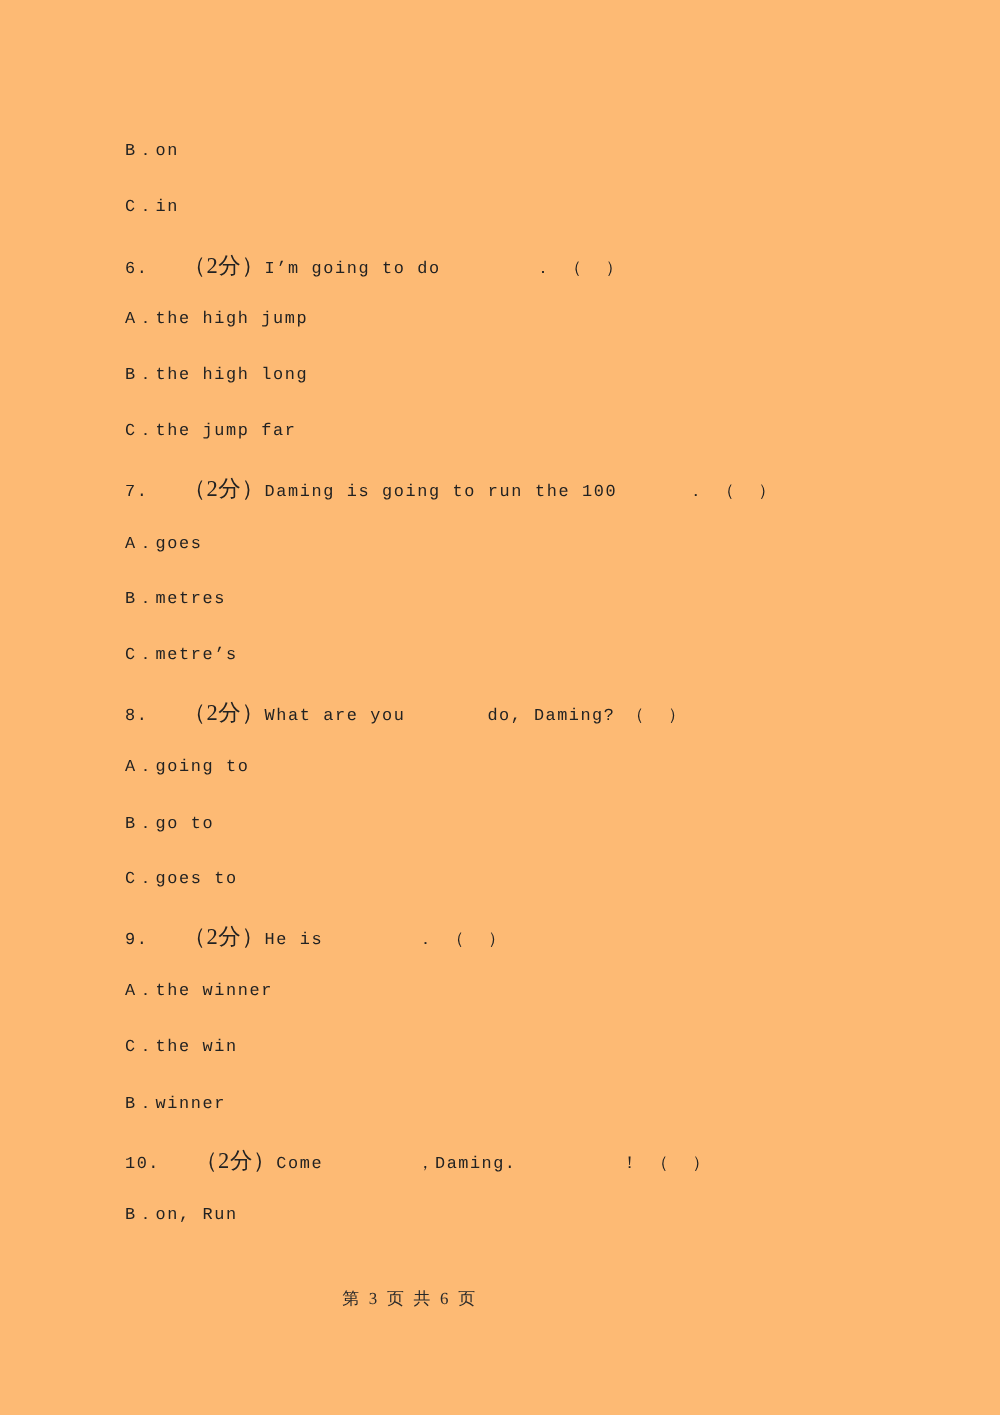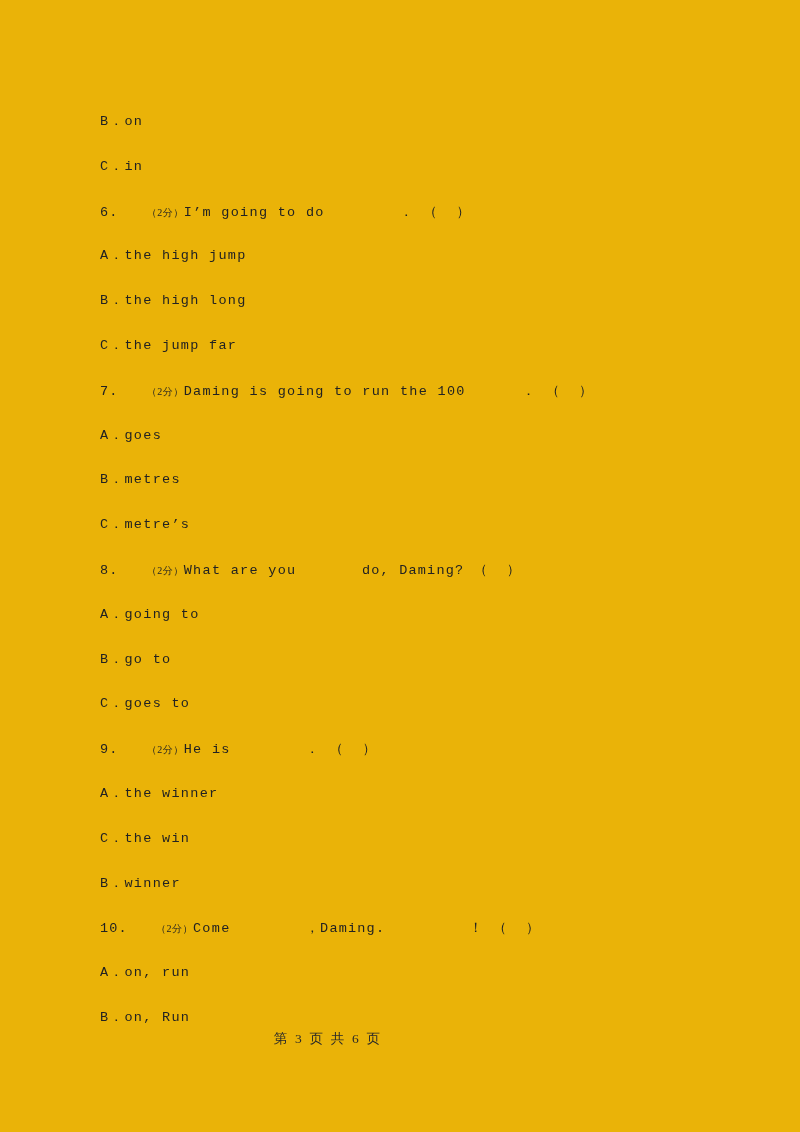--- a/index.html
+++ b/index.html
@@ -15,21 +15,21 @@
     color: #1b1b1b;
     overflow: hidden;
   }
 
   #page {
     position: absolute;
     left: 0;
     top: 0;
     width: 800px;
     height: 1132px;
-    background: #eab308;
+    background: #fdba74;
   }
 
   
   #content {
     position: absolute;
     left: 100px;
     top: 100px;
     width: 620px;
   }
 
@@ -55,21 +55,21 @@
     letter-spacing: 1.3px;
   }
 
   
   .q .qnum {
     letter-spacing: 1.2px;
   }
   .q .qmark {
     font-family: "Liberation Serif", "DejaVu Serif", serif;
     letter-spacing: 0.5px;
-    font-size: 10px;
+    font-size: 18px;
   }
   .q .qtext {
     letter-spacing: 1.3px;
     font-family: Liberation Mono, monospace;
   }
   .q .qblank {
     display: inline-block;
   }
   .q .qpunct {
     letter-spacing: 1.2px;
@@ -111,19 +111,18 @@
       <div class="line opt"><span class="optlabel">C</span><span class="optsep">．</span><span class="opttext">metre’s</span></div>
       <div class="line q"><span class="qnum">8.</span><span>&nbsp;&nbsp;&nbsp;</span><span class="qmark">（2分）</span><span class="qtext">What are you</span><span class="qblank">       </span><span class="qpunct">do, Daming?</span><span>&nbsp;</span><span class="qparen">（    ）</span></div>
       <div class="line opt"><span class="optlabel">A</span><span class="optsep">．</span><span class="opttext">going to</span></div>
       <div class="line opt"><span class="optlabel">B</span><span class="optsep">．</span><span class="opttext">go to</span></div>
       <div class="line opt"><span class="optlabel">C</span><span class="optsep">．</span><span class="opttext">goes to</span></div>
       <div class="line q"><span class="qnum">9.</span><span>&nbsp;&nbsp;&nbsp;</span><span class="qmark">（2分）</span><span class="qtext">He is</span><span class="qblank">        </span><span class="qpunct">．</span><span>&nbsp;</span><span class="qparen">（    ）</span></div>
       <div class="line opt"><span class="optlabel">A</span><span class="optsep">．</span><span class="opttext">the winner</span></div>
       <div class="line opt"><span class="optlabel">C</span><span class="optsep">．</span><span class="opttext">the win</span></div>
       <div class="line opt"><span class="optlabel">B</span><span class="optsep">．</span><span class="opttext">winner</span></div>
       <div class="line q"><span class="qnum">10.</span><span>&nbsp;&nbsp;&nbsp;</span><span class="qmark">（2分）</span><span class="qtext">Come</span><span class="qblank">        </span><span class="qpunct">，Daming.         ！</span><span>&nbsp;</span><span class="qparen">（    ）</span></div>
-      <div class="line opt"><span class="optlabel">A</span><span class="optsep">．</span><span class="opttext">on, run</span></div>
       <div class="line opt"><span class="optlabel">B</span><span class="optsep">．</span><span class="opttext">on, Run</span></div>
     </div>
 
   <div id="footer">第 3 页 共 6 页</div>
 
 </div>
 
 </body></html>

